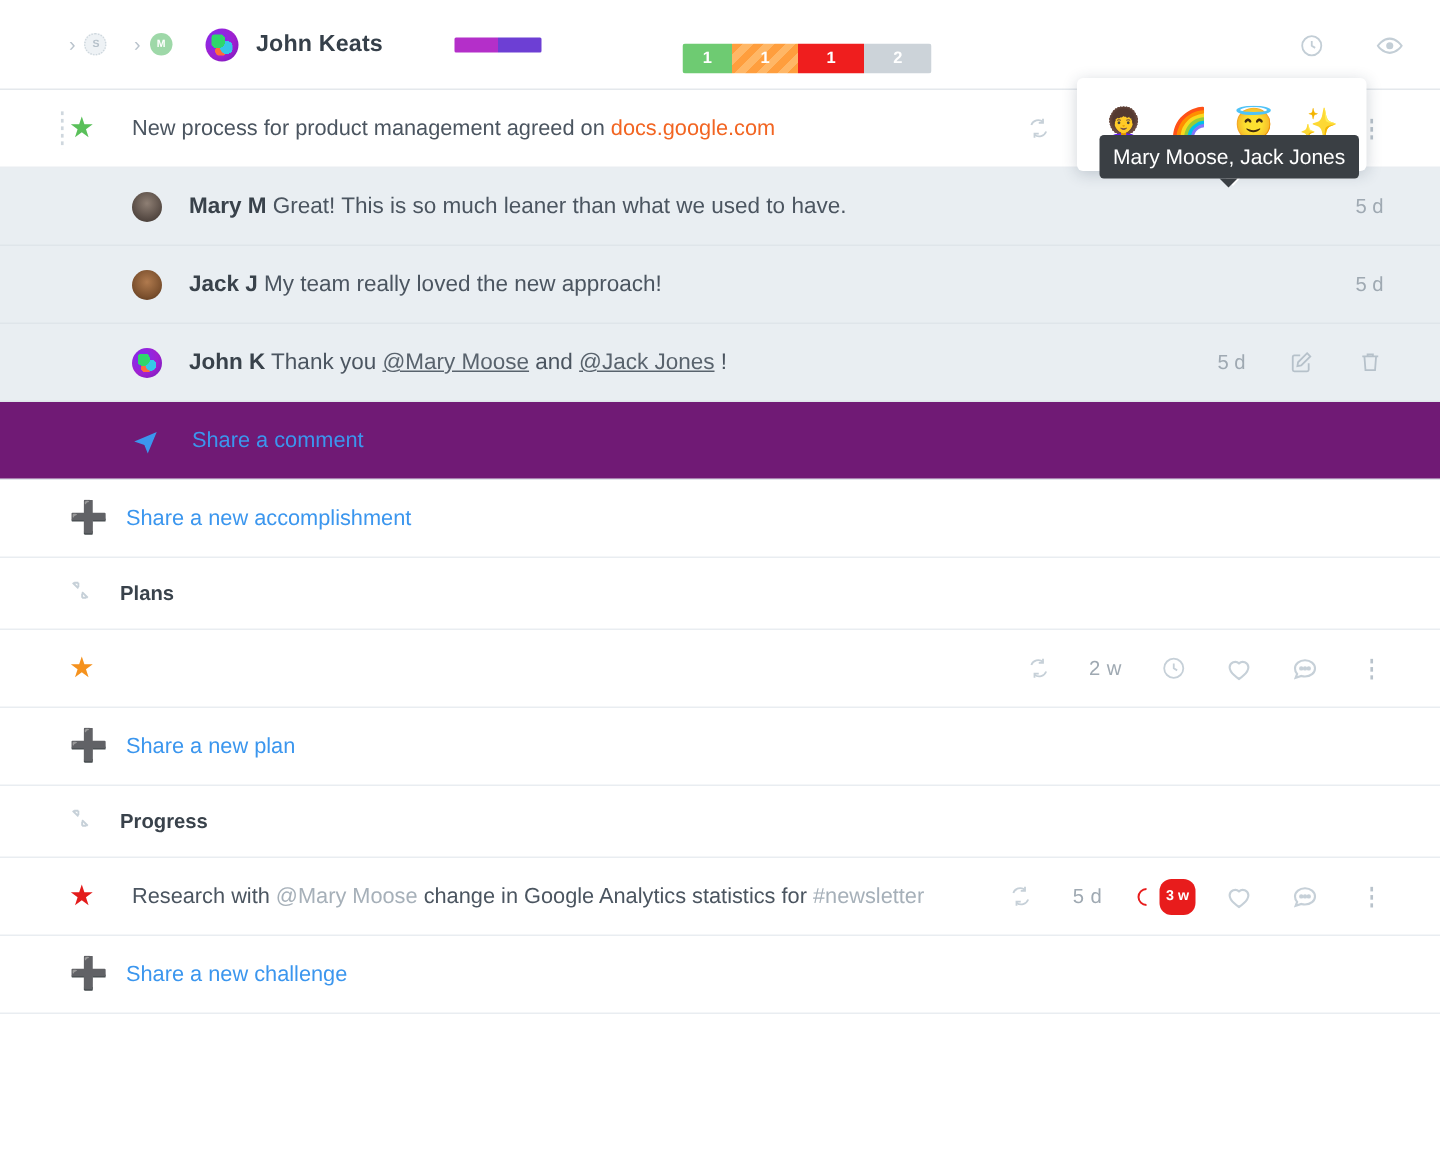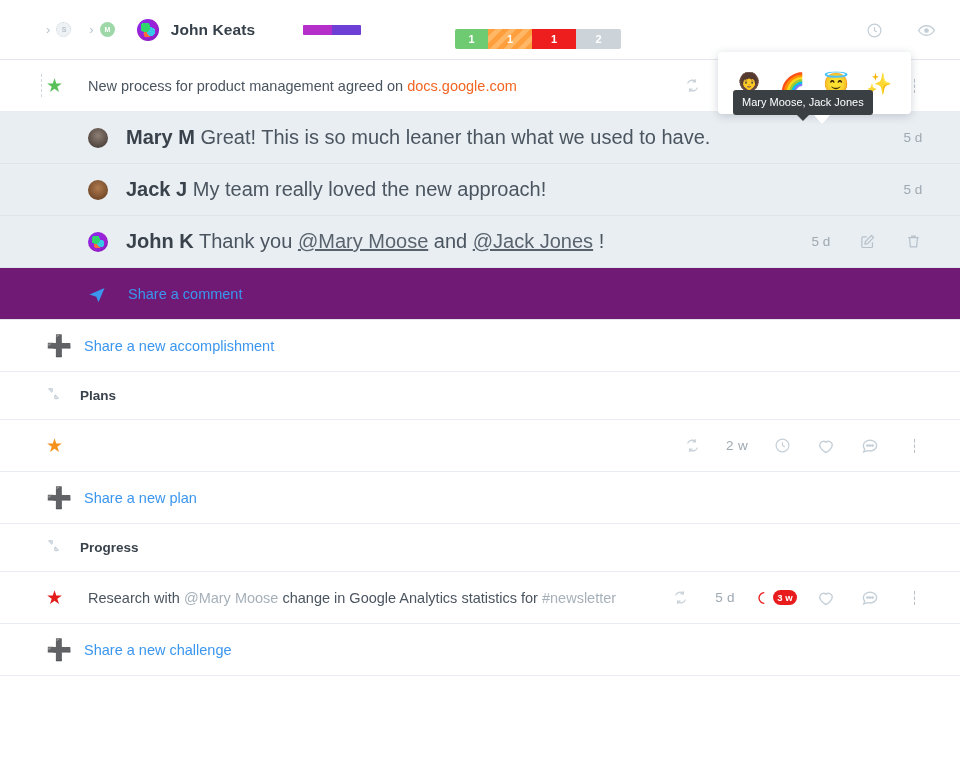--- a/index.html
+++ b/index.html
@@ -124,21 +124,21 @@
   .act.hl-light { background: #eff4f8; }
   .act.hl-blue { background: #dcecfa; }
   .act .badge {
     position: absolute; right: 5px; top: 15px;
     min-width: 13px; height: 13px; border-radius: 7px;
     background: #2d8bec; color: #fff; font-size: 9px; font-weight: bold;
     display: flex; align-items: center; justify-content: center; padding: 0 3px;
   }
   .overdue {
     display: inline-flex; align-items: center; justify-content: center;
-    min-width: 22px; height: 15px; border-radius: 8px; background: #e81c1c;
+    min-width: 22px; height: 24px; border-radius: 8px; background: #e81c1c;
     color: #fff; font-size: 9.5px; font-weight: bold; padding: 0 4px;
     margin-left: 6px;
   }
   .overdue-wrap { display: flex; align-items: center; }
   .blue-ico { color: #2d8bec; }
   .dots-v {
     width: 3px; height: 15px;
     background-image: radial-gradient(#b8c2cb 45%, transparent 46%);
     background-size: 3px 5.5px; background-repeat: repeat-y;
   }
@@ -159,21 +159,21 @@
     background: radial-gradient(circle at 35% 35%, #7b2ff7 0%, #a020d0 55%, #6a1bb5 100%);
     position: relative;
   }
   .c-avatar.john::after {
     content: ""; position: absolute; left: 4px; top: 4px; width: 12px; height: 12px;
     background:
       radial-gradient(circle at 30% 30%, #2fd66b 0%, #2fd66b 36%, transparent 37%),
       radial-gradient(circle at 72% 62%, #36c7e8 0%, #36c7e8 32%, transparent 33%),
       radial-gradient(circle at 45% 78%, #ff6a3d 0%, #ff6a3d 28%, transparent 29%);
   }
-  .c-text { margin-left: 18px; font-size: 20px; color: #4b5560; white-space: nowrap; }
+  .c-text { margin-left: 18px; font-size: 15px; color: #4b5560; white-space: nowrap; }
   .c-author { font-weight: bold; color: #39424b; }
   .mention-u { color: #59636d; text-decoration: underline; }
   .c-actions { margin-left: auto; display: flex; align-items: center; }
   .c-act {
     width: 46px; height: 52px; display: flex; align-items: center;
     justify-content: center; color: #b6c1ca;
   }
   .c-act.time { font-size: 13.5px; color: #9fa9b2; }
 
   
@@ -190,21 +190,21 @@
   .emoji-pop {
     position: absolute; left: 718px; top: 52px; width: 193px; height: 62px;
     background: #fff; border-radius: 4px;
     box-shadow: 0 2px 10px rgba(40,60,80,.22);
     display: flex; align-items: center; justify-content: space-around;
     padding: 0 10px; z-index: 30;
   }
   .emoji { font-size: 21px; line-height: 1; }
   .tooltip {
     position: absolute; left: 733px; top: 90px; z-index: 40;
-    background: #3a3f44; color: #fff; font-size: 11px;
+    background: #3a3f44; color: #fff; font-size: 14px;
     padding: 6px 9px 7px; border-radius: 3px; white-space: nowrap;
   }
   .tooltip::after {
     content: ""; position: absolute; left: 50%; bottom: -6px;
     margin-left: -6px; border-left: 6px solid transparent;
     border-right: 6px solid transparent; border-top: 6px solid #3a3f44;
   }
   .pop-tail {
     position: absolute; left: 813px; top: 114px; width: 0; height: 0;
     border-left: 9px solid transparent; border-right: 9px solid transparent;

